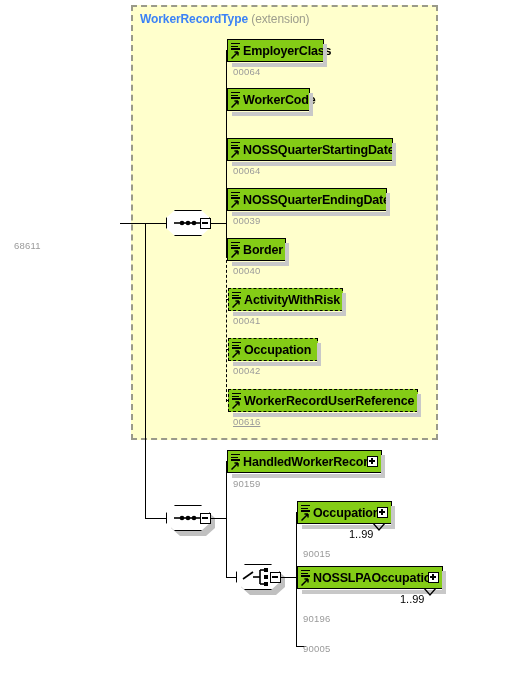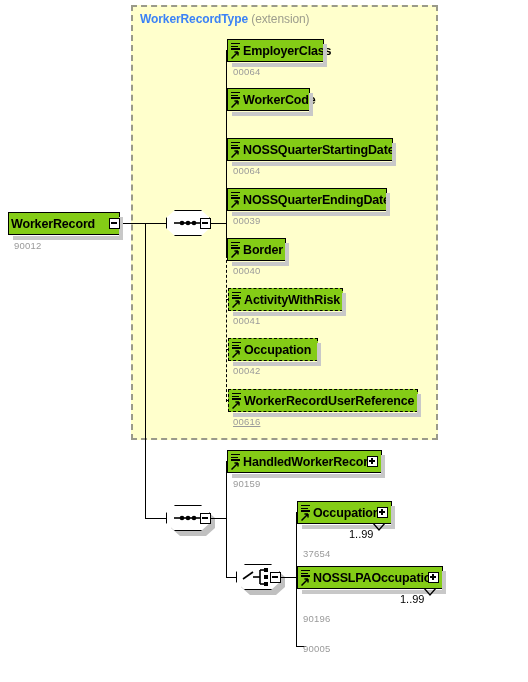--- a/index.html
+++ b/index.html
@@ -167,27 +167,21 @@
   <div class="ln h" style="left:226px;top:461px;width:10px;"></div>
   <div class="ln h" style="left:226px;top:577px;width:10px;"></div>
   <div class="ln v" style="left:226px;top:518px;height:60px;"></div>
 
   <div class="ln h" style="left:280px;top:577px;width:17px;"></div>
   <div class="ln v" style="left:296px;top:512px;height:135px;"></div>
   <div class="ln h" style="left:296px;top:512px;width:10px;"></div>
   <div class="ln h" style="left:296px;top:577px;width:10px;"></div>
   <div class="ln h" style="left:296px;top:646px;width:10px;"></div>
 
-  <div class="node" style="left:8px;top:212px;width:112px;">
-    <span class="node-label">WorkerRecord</span>
-    <span class="shadow"></span>
-    <span class="shadow-r"></span>
-    <span class="expander minus" style="right:-1px;top:5px;"></span>
-  </div>
-  <div class="nid" style="left:14px;top:240px;">90012</div>
+  <div class="nid" style="left:14px;top:240px;">68611</div>
 
   <div class="comp" style="left:166px;top:210px;">
     <div class="octshadow"></div>
     <div class="oct"></div>
     <svg width="44" height="26">
       <line x1="8" y1="13" x2="36" y2="13" stroke="#000" stroke-width="1.6"></line>
       <circle cx="16" cy="13" r="2.3" fill="#000"></circle>
       <circle cx="22" cy="13" r="2.3" fill="#000"></circle>
       <circle cx="28" cy="13" r="2.3" fill="#000"></circle>
     </svg>
@@ -369,21 +363,21 @@
     </span>
     <span class="node-label">Occupation</span>
     <span class="shadow"></span>
     <span class="shadow-r"></span>
     <span class="expander plus" style="right:3px;top:5px;"></span>
   </div>
   <svg width="18" height="9" style="position:absolute;left:371px;top:523px;">
     <path d="M2 0 L8 7 L14 0" stroke="#000" stroke-width="1.3" fill="none"></path>
   </svg>
   <div class="card" style="left:349px;top:528px;">1..99</div>
-  <div class="nid" style="left:303px;top:548px;">37654</div>
+  <div class="nid" style="left:303px;top:548px;">90015</div>
 
   <div class="node" style="left:297px;top:566px;width:146px;">
     <span class="el-icon">
       <i class="l1"></i>
         <i class="l2"></i>
         <i class="l3"></i>
       <svg class="arw" viewBox="0 0 8 8">
           <path d="M0.5 7.5 L7 1 M7 1 L3.4 1 M7 1 L7 4.6" stroke="#000" stroke-width="1.5" fill="none"></path>
         </svg>
     </span>

